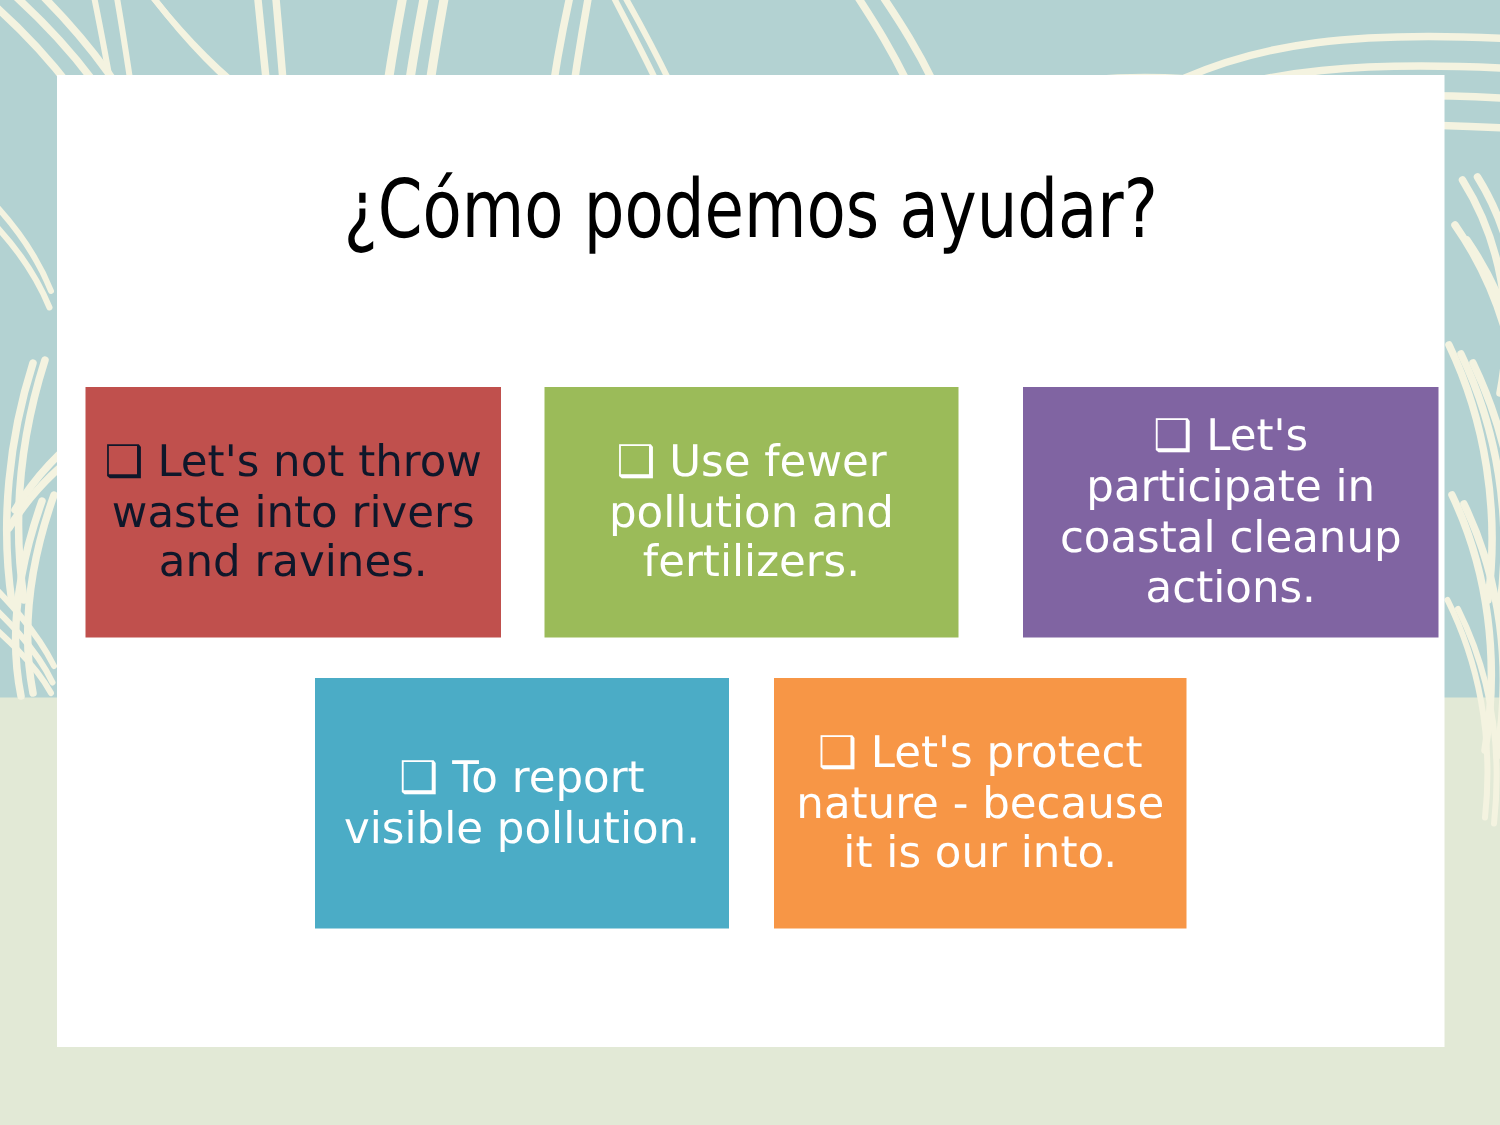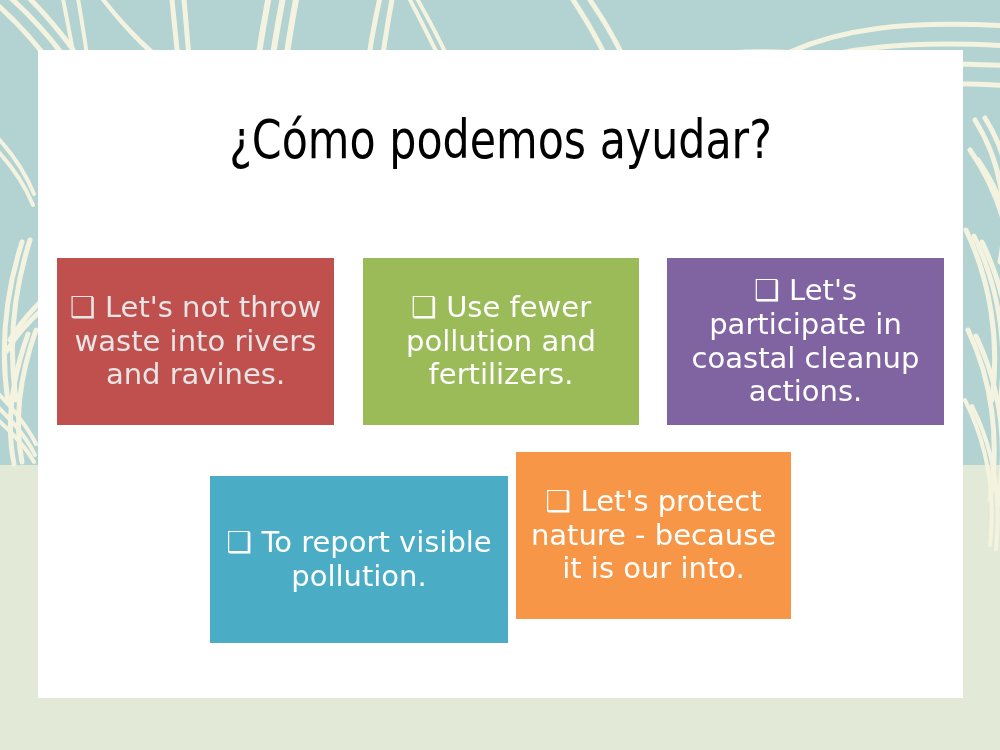--- a/index.html
+++ b/index.html
@@ -81,23 +81,23 @@
   }
 
   .tile-text {
     display: block;
     width: 100%;
   }
 
   
   #tile-0 { left: 19px;  top: 208px; width: 277px; height: 167px; }
   #tile-1 { left: 325px; top: 208px; width: 276px; height: 167px; }
-  #tile-2 { left: 629px; top: 208px; width: 277px; height: 167px; }
-  
-  #tile-3 { left: 172px; top: 426px; width: 298px; height: 167px; }
+  #tile-2 { left: 644px; top: 208px; width: 277px; height: 167px; }
+  
+  #tile-3 { left: 172px; top: 402px; width: 276px; height: 167px; }
   #tile-4 { left: 478px; top: 402px; width: 275px; height: 167px; }
 </style>
 </head>
 <body>
 
 <div id="slide" style="background: rgb(179, 210, 210);">
 
   <div id="bg-lower" style="background: rgb(226, 233, 214);"></div>
 
   <svg id="bg-art" viewBox="0 0 1000 750" preserveAspectRatio="none" aria-hidden="true">
@@ -196,21 +196,21 @@
         <path d="M -20 120 C 2 140 22 164 34 194"></path>
         <path d="M -22 132 C 1 152 21 176 33 205"></path>
       </g>
     </g>
   </svg>
 
   <div id="card" style="background: rgb(255, 255, 255);">
 
     <div id="slide-title">¿Cómo podemos ayudar?</div>
 
-    <div class="tile" id="tile-0" style="background: rgb(192, 80, 77); color: #e5e5e5;">
+    <div class="tile" id="tile-0" style="background: rgb(192, 80, 77); color: #0f172a;">
       <span class="tile-text">❑ Let's not throw waste into rivers and ravines.</span>
     </div>
 
     <div class="tile" id="tile-1" style="background: rgb(155, 187, 89); color: rgb(255, 255, 255);">
       <span class="tile-text">❑ Use fewer pollution and fertilizers.</span>
     </div>
 
     <div class="tile" id="tile-2" style="background: rgb(128, 100, 162); color: rgb(255, 255, 255);">
       <span class="tile-text">❑ Let's participate in coastal cleanup actions.</span>
     </div>

